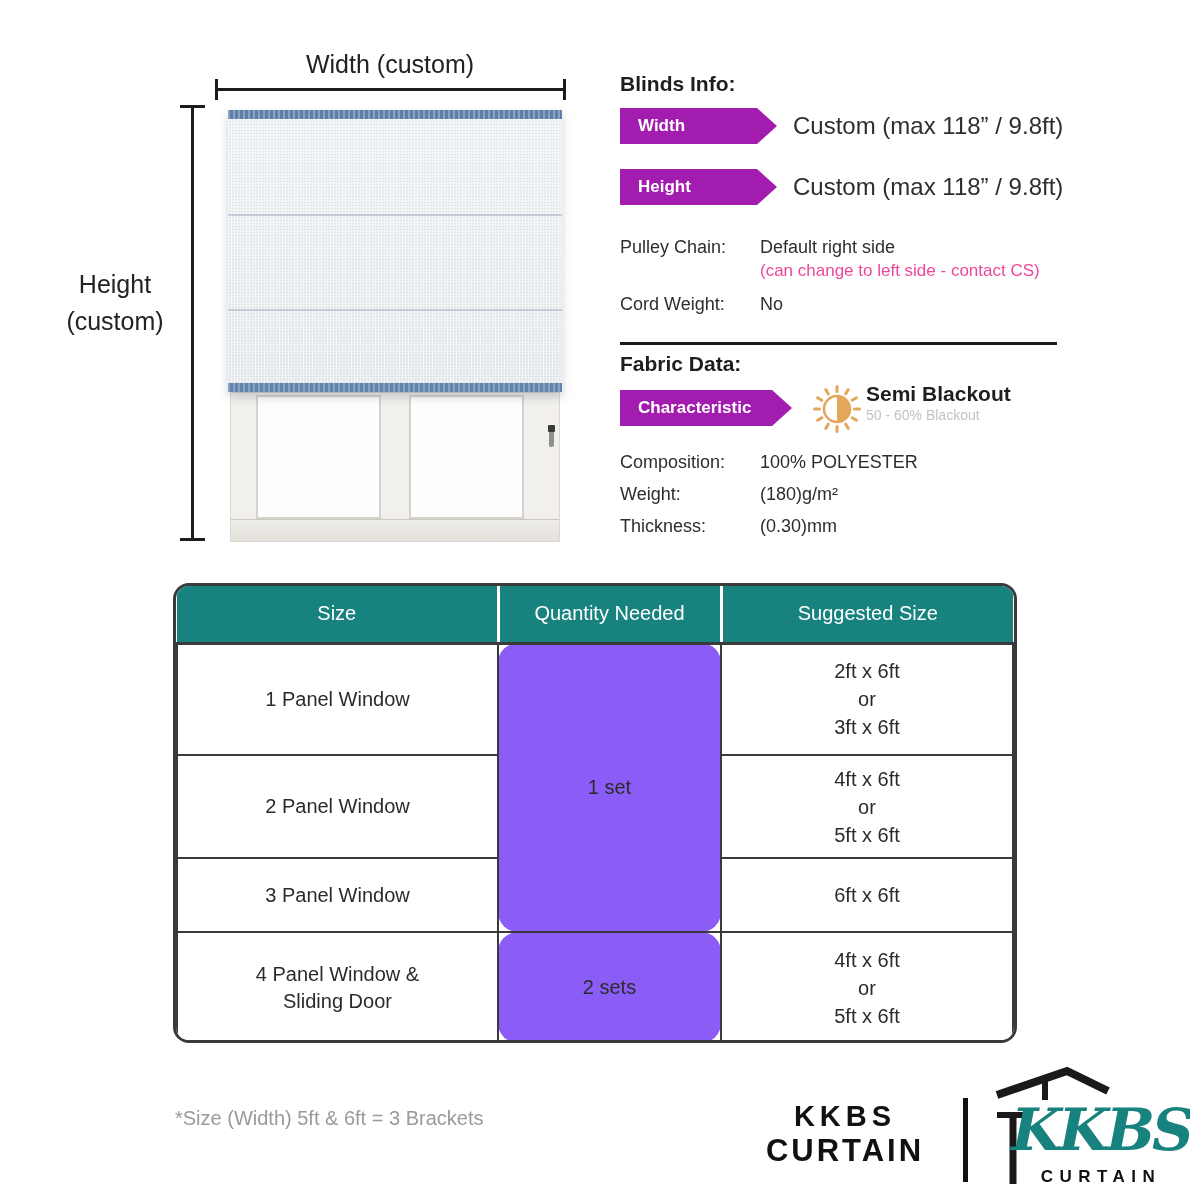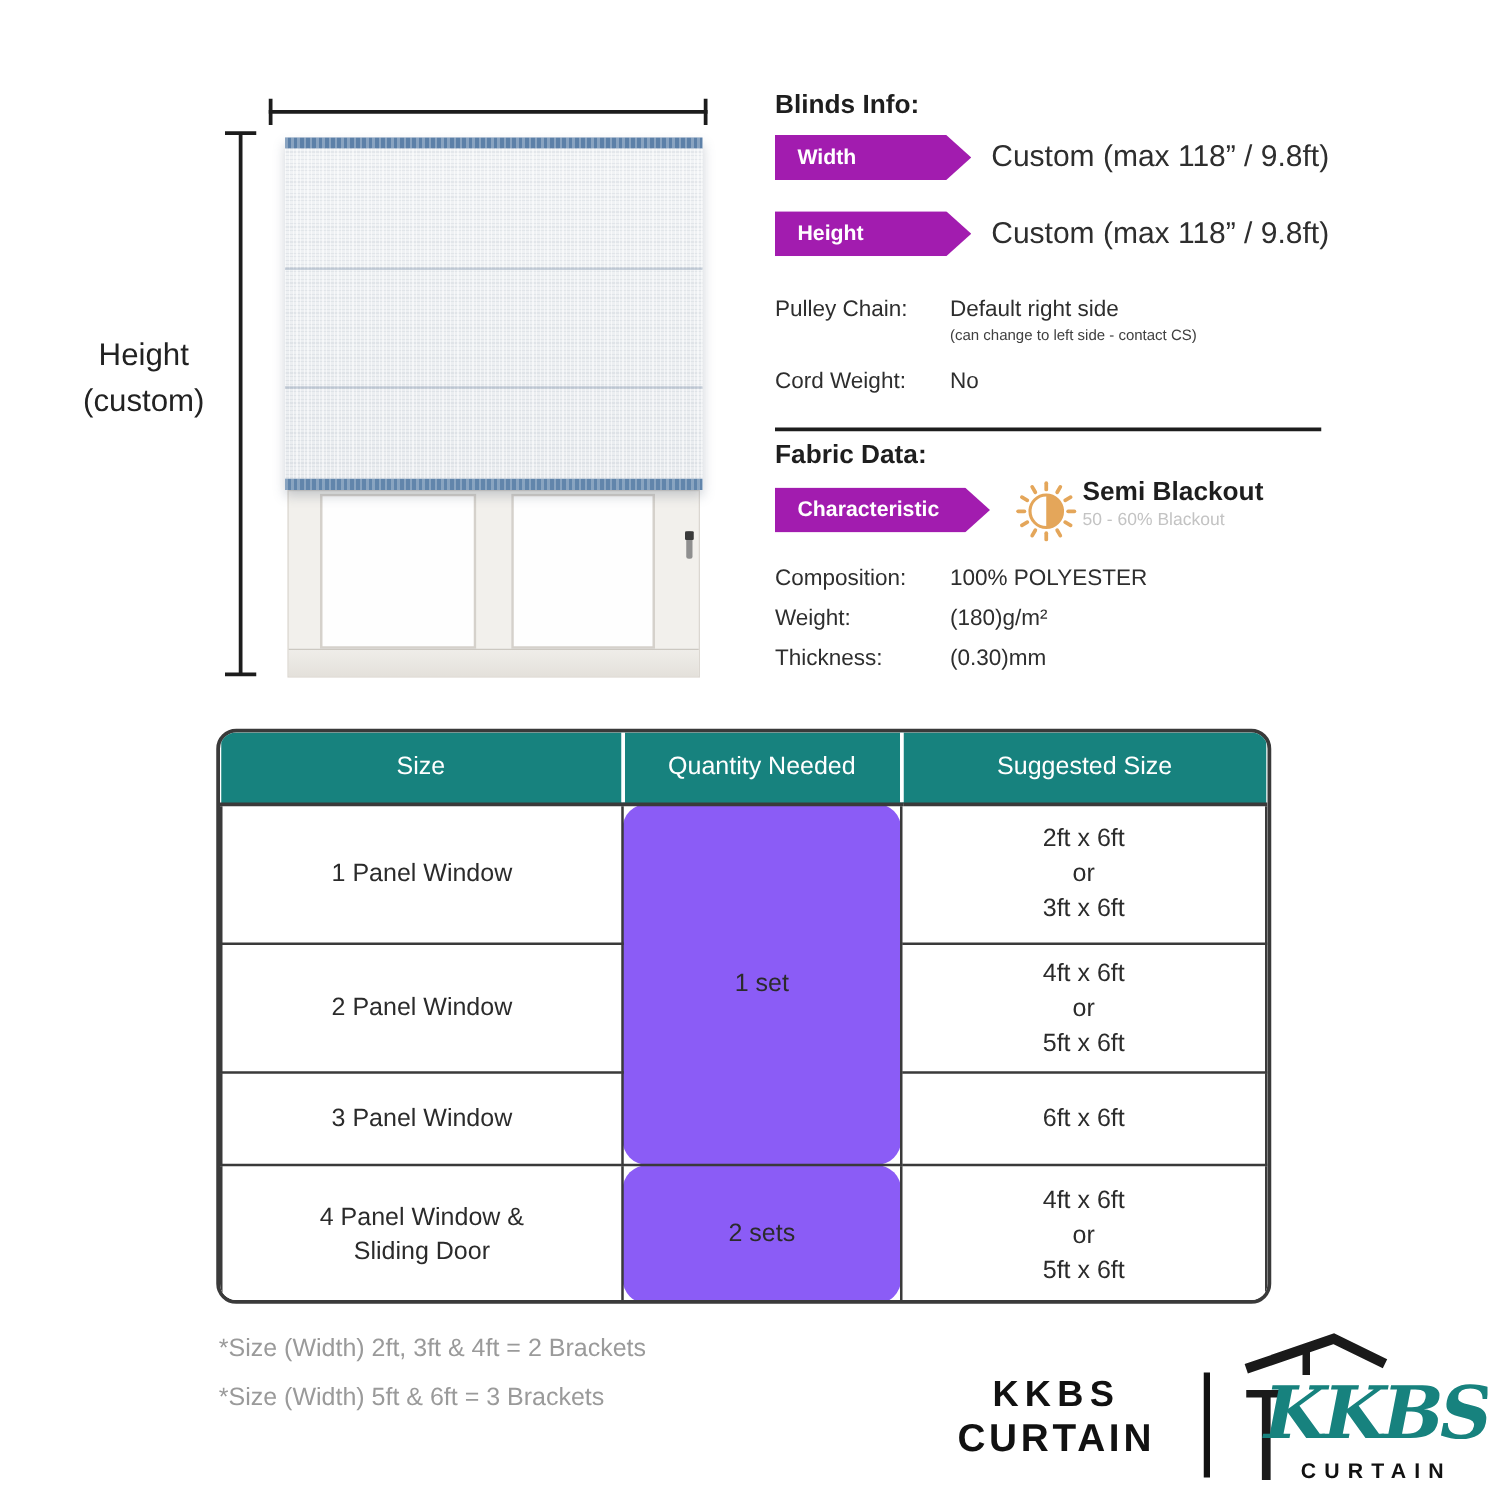--- a/index.html
+++ b/index.html
@@ -61,21 +61,21 @@
   #ribbon-height { top:169px; width:157px; }
   #ribbon-characteristic { top:390px; width:172px; }
 
   .ribbon-value { position:absolute; left:793px; height:36px; line-height:36px; font-size:24px; color:#2e2e2e; }
   #width-value  { top:108px; }
   #height-value { top:169px; }
 
   .spec-label { position:absolute; left:620px; font-size:18px; color:#2e2e2e; }
   .spec-value { position:absolute; left:760px; font-size:18px; color:#2e2e2e; }
   #pulley-label, #pulley-value { top:237px;text-align:center; }
-  #pulley-note { position:absolute; left:760px; top:261px; font-size:12px; color:#404040; }
+  #pulley-note { position:absolute; left:760px; top:261px; font-size:17px; color:#ec4899; }
   #cord-label, #cord-value { top:294px; }
 
   #info-divider { position:absolute; left:620px; top:342px; width:437px; height:3px; background:#1d1d1d; }
 
   #sun-icon { position:absolute; left:810px; top:382px; }
   #characteristic-value { position:absolute; left:866px; top:382px; font-size:21px; font-weight:bold; color:#1e1e1e; }
   #characteristic-note  { position:absolute; left:866px; top:407px; font-size:14px; color:#c3c3c3; }
 
   #composition-label, #composition-value { top:452px; }
   #weight-label, #weight-value { top:484px; }
@@ -108,20 +108,21 @@
   #brand-divider { position:absolute; left:963px; top:1098px; width:5px; height:84px; background:#111; }
   #house-logo { position:absolute; left:985px; top:1058px; }
   #house-logo .script { font-family:"DejaVu Serif", serif; font-style:italic; font-weight:bold; }
   #house-logo .caps { font-family:"Liberation Sans", sans-serif; font-weight:bold; }
 </style>
 </head>
 <body>
 
 <div id="canvas">
 
+  <div class="dim-label" id="width-label">Width (custom)</div>
   <div class="dim-label" id="height-label">
     <div>Height</div>
     <div>(custom)</div>
   </div>
   <div class="dim-line" id="dim-h-line"></div>
   <div class="dim-line" id="dim-h-tick-l"></div>
   <div class="dim-line" id="dim-h-tick-r"></div>
   <div class="dim-line" id="dim-v-line"></div>
   <div class="dim-line" id="dim-v-tick-t"></div>
   <div class="dim-line" id="dim-v-tick-b"></div>
@@ -242,21 +243,20 @@
           <td class="sug-cell">
             <span>4ft x 6ft</span>
             <span>or</span>
             <span>5ft x 6ft</span>
           </td>
         </tr>
       </tbody>
     </table>
   </div>
 
-  <div class="footnote" id="footnote-1">*Size (Width) 2ft, 3ft &amp; 4ft = 2 Brackets</div>
   <div class="footnote" id="footnote-2">*Size (Width) 5ft &amp; 6ft = 3 Brackets</div>
 
   <div id="wordmark">
     <div class="wm1">KKBS</div>
     <div class="wm2">CURTAIN</div>
   </div>
   <div id="brand-divider"></div>
   <svg id="house-logo" width="205" height="130" viewBox="0 0 205 130">
     <g stroke="#1a1a1a" fill="none" stroke-linejoin="miter">
       <path d="M12,37 L82,13 L123,33" stroke-width="8"></path>

